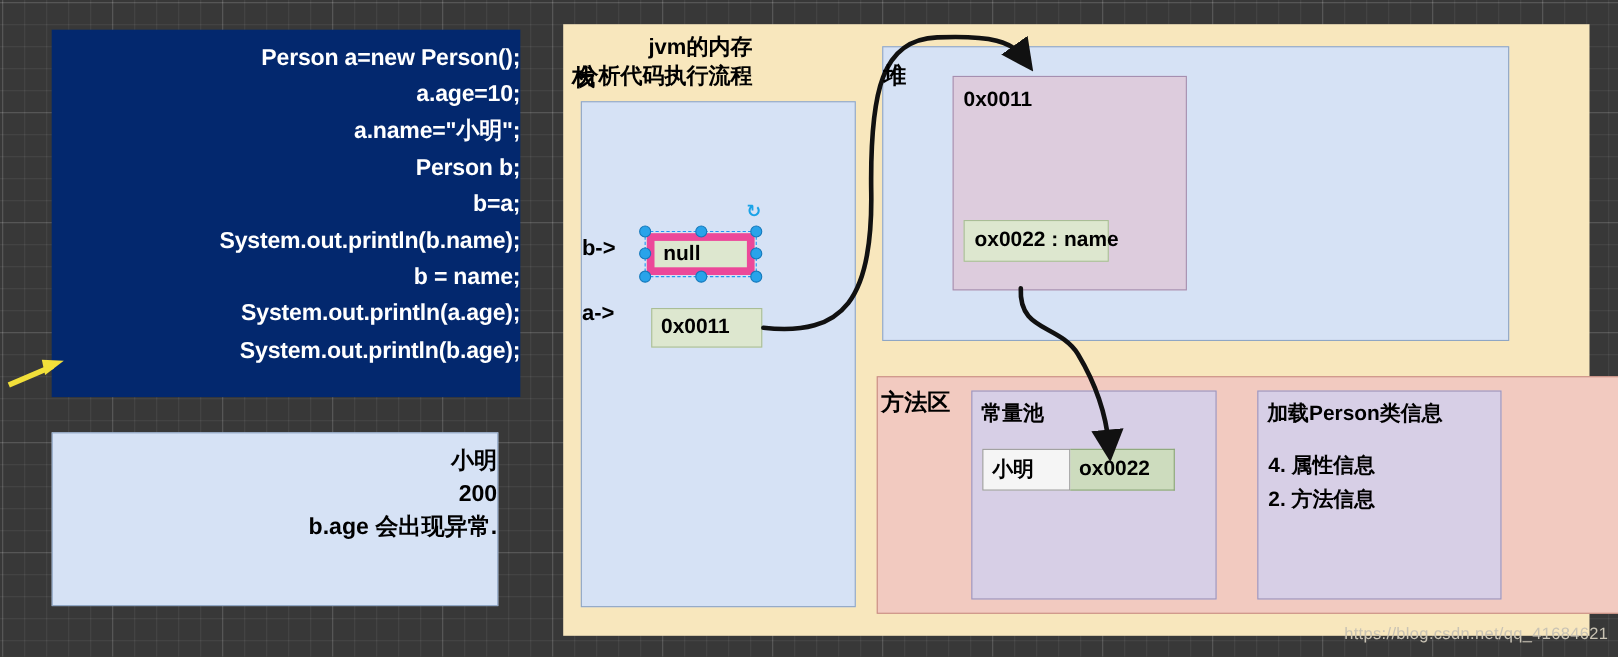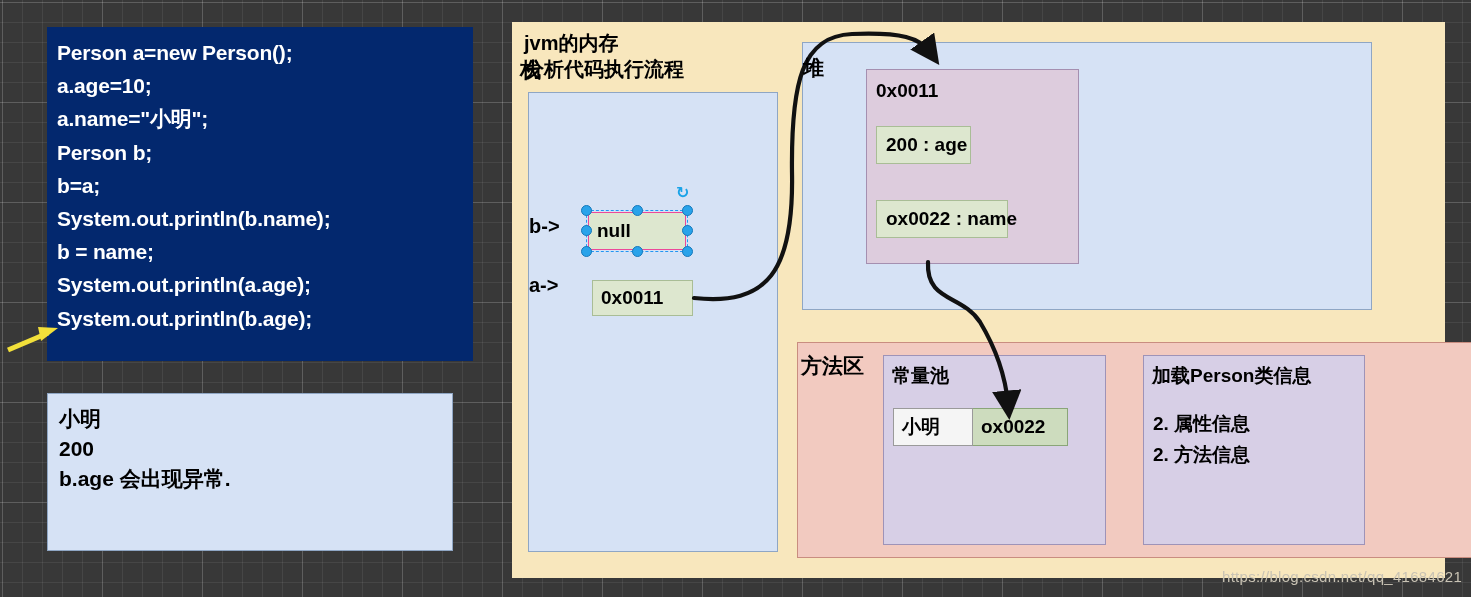--- a/index.html
+++ b/index.html
@@ -14,20 +14,21 @@
     overflow: hidden;
     font-family: "Liberation Sans", "DejaVu Sans", sans-serif;
     background-color: #383838;
     background-image:
       linear-gradient(to right, rgba(255,255,255,0.13) 1px, transparent 1px),
       linear-gradient(to bottom, rgba(255,255,255,0.13) 1px, transparent 1px),
       linear-gradient(to right, rgba(255,255,255,0.07) 1px, transparent 1px),
       linear-gradient(to bottom, rgba(255,255,255,0.07) 1px, transparent 1px);
     background-size: 100px 100px, 100px 100px, 20px 20px, 20px 20px;
     background-position: 2px 0px, 0px 2px, 2px 0px, 0px 2px;
+    text-align: right;
   }
 
   
   .code-card {
     position: absolute;
     left: 47px;
     top: 27px;
     width: 426px;
     height: 334px;
     background: #03286e;
@@ -116,21 +117,21 @@
     position: absolute;
     left: 76px;
     top: 190px;
     width: 98px;
     height: 38px;
   }
   .val-box {
     position: absolute;
     inset: 0;
     background: #dde7cf;
-    border: 1px solid #ec4899;
+    border: 7px solid #ec4899;
     box-sizing: border-box;
     display: flex;
     align-items: center;
     padding-left: 8px;
     font-size: 19px;
     font-weight: bold;
     color: #000;
   }
   .sel-outline {
     position: absolute;
@@ -384,37 +385,36 @@
       <div class="handle h-se"></div>
       <div class="rotate-handle">↻</div>
     </div>
 
     <div class="ptr-label ptr-a">a-&gt;</div>
     <div class="addr-box">0x0011</div>
 
     <div class="heap-box">
       <div class="object-box">
         <div class="object-addr">0x0011</div>
-        <div class="field-box field-age">200 : age</div>
         <div class="field-box field-name">ox0022 : name</div>
       </div>
     </div>
     <div class="heap-label">堆</div>
 
     <div class="method-area">
       <div class="subpanel pool-panel">
         <div class="panel-title">常量池</div>
         <div class="pool-table">
           <div class="pool-cell pool-key">小明</div>
           <div class="pool-cell pool-val">ox0022</div>
         </div>
       </div>
       <div class="subpanel class-panel">
         <div class="panel-title">加载Person类信息</div>
-        <div class="class-list"><span>2. 属性信息</span><br><span>2. 方法信息</span></div>
+        <div class="class-list"><span>4. 属性信息</span><br><span>2. 方法信息</span></div>
       </div>
     </div>
     <div class="method-label">方法区</div>
 
     <svg class="arrow-svg" viewBox="0 0 933 556">
       <defs>
         <marker id="arrhead" markerWidth="7" markerHeight="7" refX="3.2" refY="3.5" orient="auto">
           <polygon points="0,0 7,3.5 0,7" fill="#111111"></polygon>
         </marker>
       </defs>

